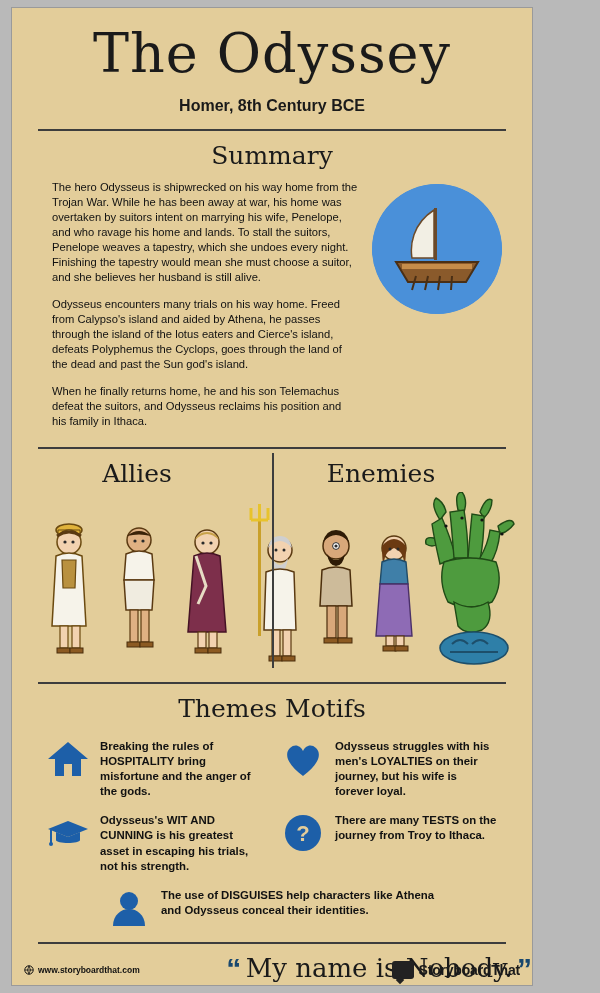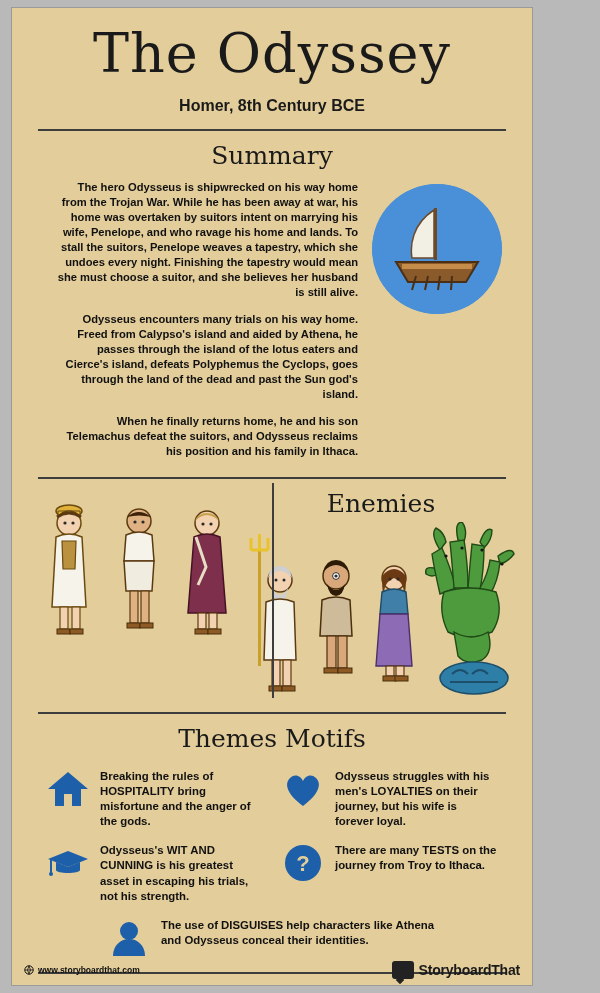--- a/index.html
+++ b/index.html
@@ -53,22 +53,21 @@
     display:flex;
     padding:0 30px 0 40px;
     gap:14px;
     align-items:flex-start;
   }
   .summary-text{
     flex:1;
     font-size:11.2px;
     line-height:1.34;
     color:#111;
-    font-weight:bold;
-    text-align:right;
+    font-weight:normal;
   }
   .summary-text p{margin:0 0 12px 0;}
   .summary-text p:last-child{margin-bottom:0;}
   .boat-img{
     width:130px;height:130px;flex:0 0 130px;
     border-radius:50%;
     background:#4a90d9;
     position:relative;
     overflow:hidden;
     margin-top:4px;
@@ -170,20 +169,21 @@
       </svg>
     </div>
   </div>
 
   <div class="rule" style="margin-top:18px;"></div>
 
   <div class="two-col">
     <div class="divider-v"></div>
 
     <div class="col">
+      <div class="section-head">Allies</div>
       <div class="figures">
 
         <svg width="66" height="170" viewBox="0 0 66 170">
           <ellipse cx="33" cy="22" rx="13" ry="6" fill="#e0b23a" stroke="#6b4a10" stroke-width="1.5"></ellipse>
           <path d="M22 22 h22 v4 h-22z" fill="#e0b23a" stroke="#6b4a10" stroke-width="1"></path>
           <circle cx="33" cy="34" r="12" fill="#f2d2b0" stroke="#6b4a10" stroke-width="1.5"></circle>
           <circle cx="29" cy="34" r="1.6" fill="#2a2a2a"></circle>
             <circle cx="37" cy="34" r="1.6" fill="#2a2a2a"></circle>
           <path d="M21 28 q12 -8 24 0" fill="none" stroke="#5b3a12" stroke-width="3"></path>
           <path d="M20 48 q13 -6 26 0 l4 70 h-34 z" fill="#f6f3ea" stroke="#6b4a10" stroke-width="1.5"></path>

